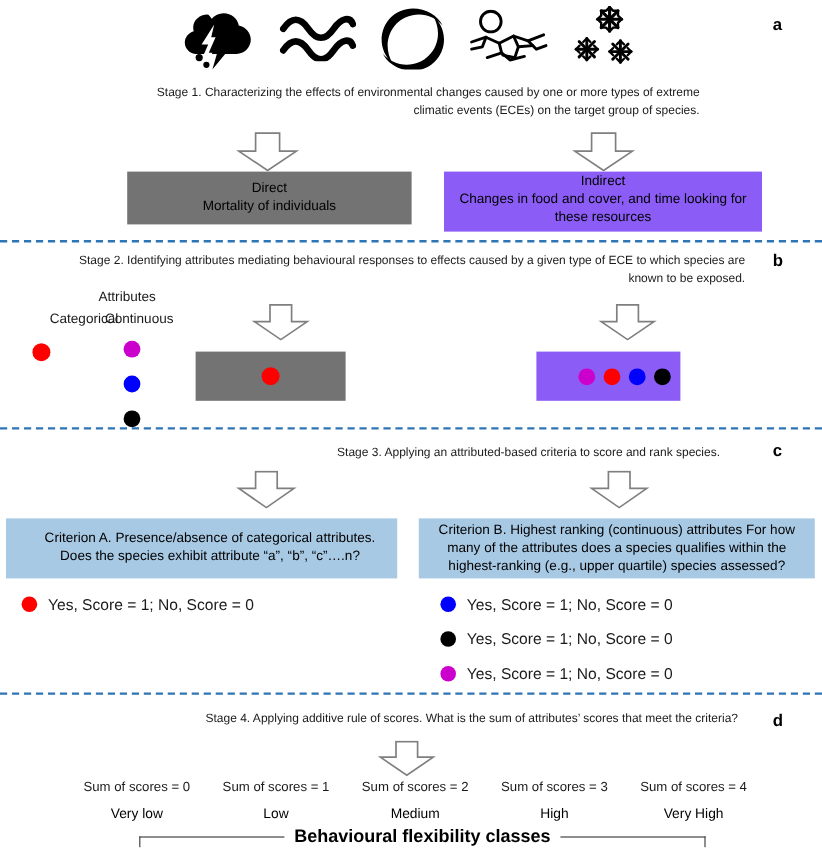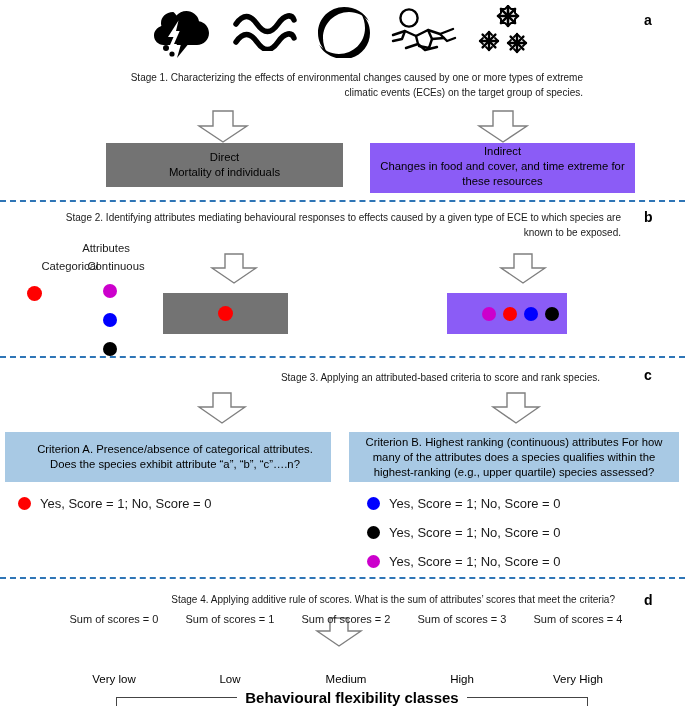--- a/index.html
+++ b/index.html
@@ -230,21 +230,21 @@
   </svg>
 </div>
 
 <div class="abs box green-dark" style="left:106px; top:143px; width:237px; height:44px;">
   <div>Direct</div>
   <div>Mortality of individuals</div>
 </div>
 
 <div class="abs box green-light" style="left:370px; top:143px; width:265px; height:50px;">
   <div>Indirect</div>
-  <div>Changes in food and cover, and time extreme for these resources</div>
+  <div>Changes in food and cover, and time looking for these resources</div>
 </div>
 
 <div class="abs dashed-sep" style="top:200px;"></div>
 
 <div class="abs panel-letter" style="left:644px; top:209px;">b</div>
 
 <div class="abs stage-text" style="left:65px; top:210px; width:556px;">Stage 2. Identifying attributes mediating behavioural responses to effects caused by a given type of ECE to which species are known to be exposed.</div>
 
 <div class="abs attr-head" style="left:46px; top:242px; width:120px;">Attributes</div>
 <div class="abs attr-head" style="left:0px; top:260px; width:90px;padding-left:25px;">Categorical</div>
@@ -336,21 +336,21 @@
 <div class="abs panel-letter" style="left:644px; top:592px;">d</div>
 
 <div class="abs stage-text" style="left:70px; top:592px; width:545px;">Stage 4. Applying additive rule of scores. What is the sum of attributes’ scores that meet the criteria?</div>
 
 <div class="abs block-arrow" style="left:311px; top:617px;">
   <svg width="56" height="30" viewBox="0 0 56 30">
     <path d="M19 1 L37 1 L37 14 L50 14 L28 29 L6 14 L19 14 Z" fill="#ffffff" stroke="#7f7f7f" stroke-width="1.4" stroke-linejoin="miter"></path>
   </svg>
 </div>
 
-<div class="abs" style="left:56px; top:613px; width:580px; display:flex;align-items:flex-end;">
+<div class="abs" style="left:56px; top:650px; width:580px; display:flex;align-items:flex-end;">
   <div style="flex:1;" class="sum-label">Sum of scores = 0</div>
   <div style="flex:1;" class="sum-label">Sum of scores = 1</div>
   <div style="flex:1;" class="sum-label">Sum of scores = 2</div>
   <div style="flex:1;" class="sum-label">Sum of scores = 3</div>
   <div style="flex:1;" class="sum-label">Sum of scores = 4</div>
 </div>
 
 <div class="abs" style="left:56px; top:673px; width:580px; display:flex;">
   <div style="flex:1;" class="class-label">Very low</div>
   <div style="flex:1;" class="class-label">Low</div>

